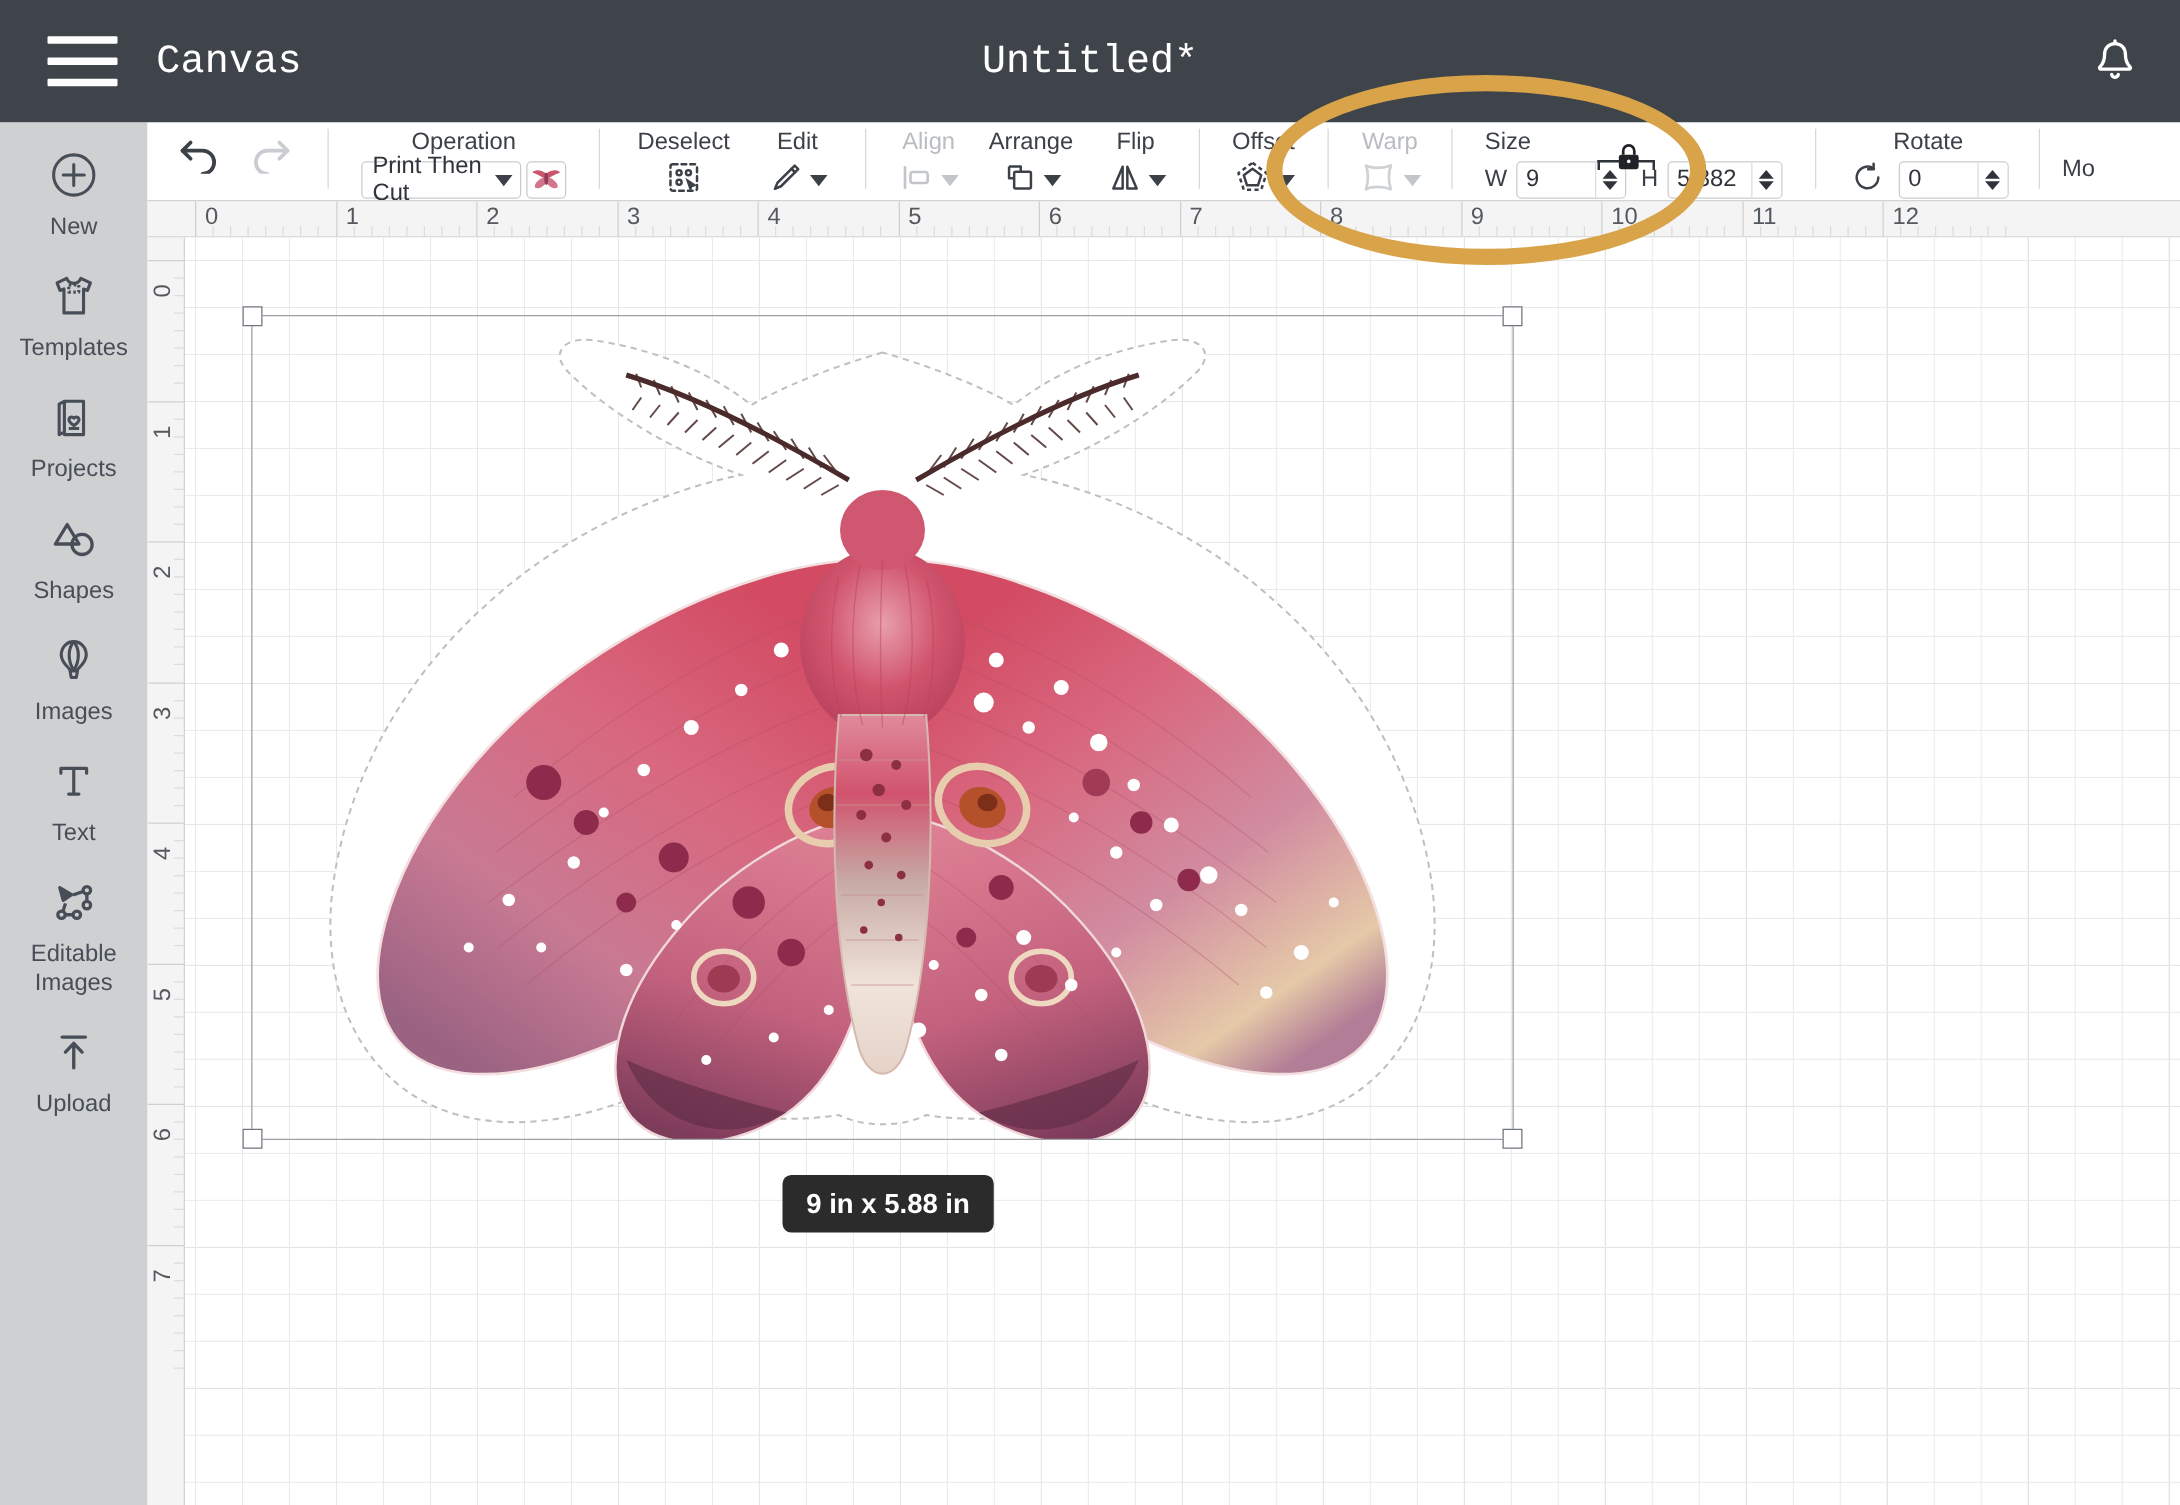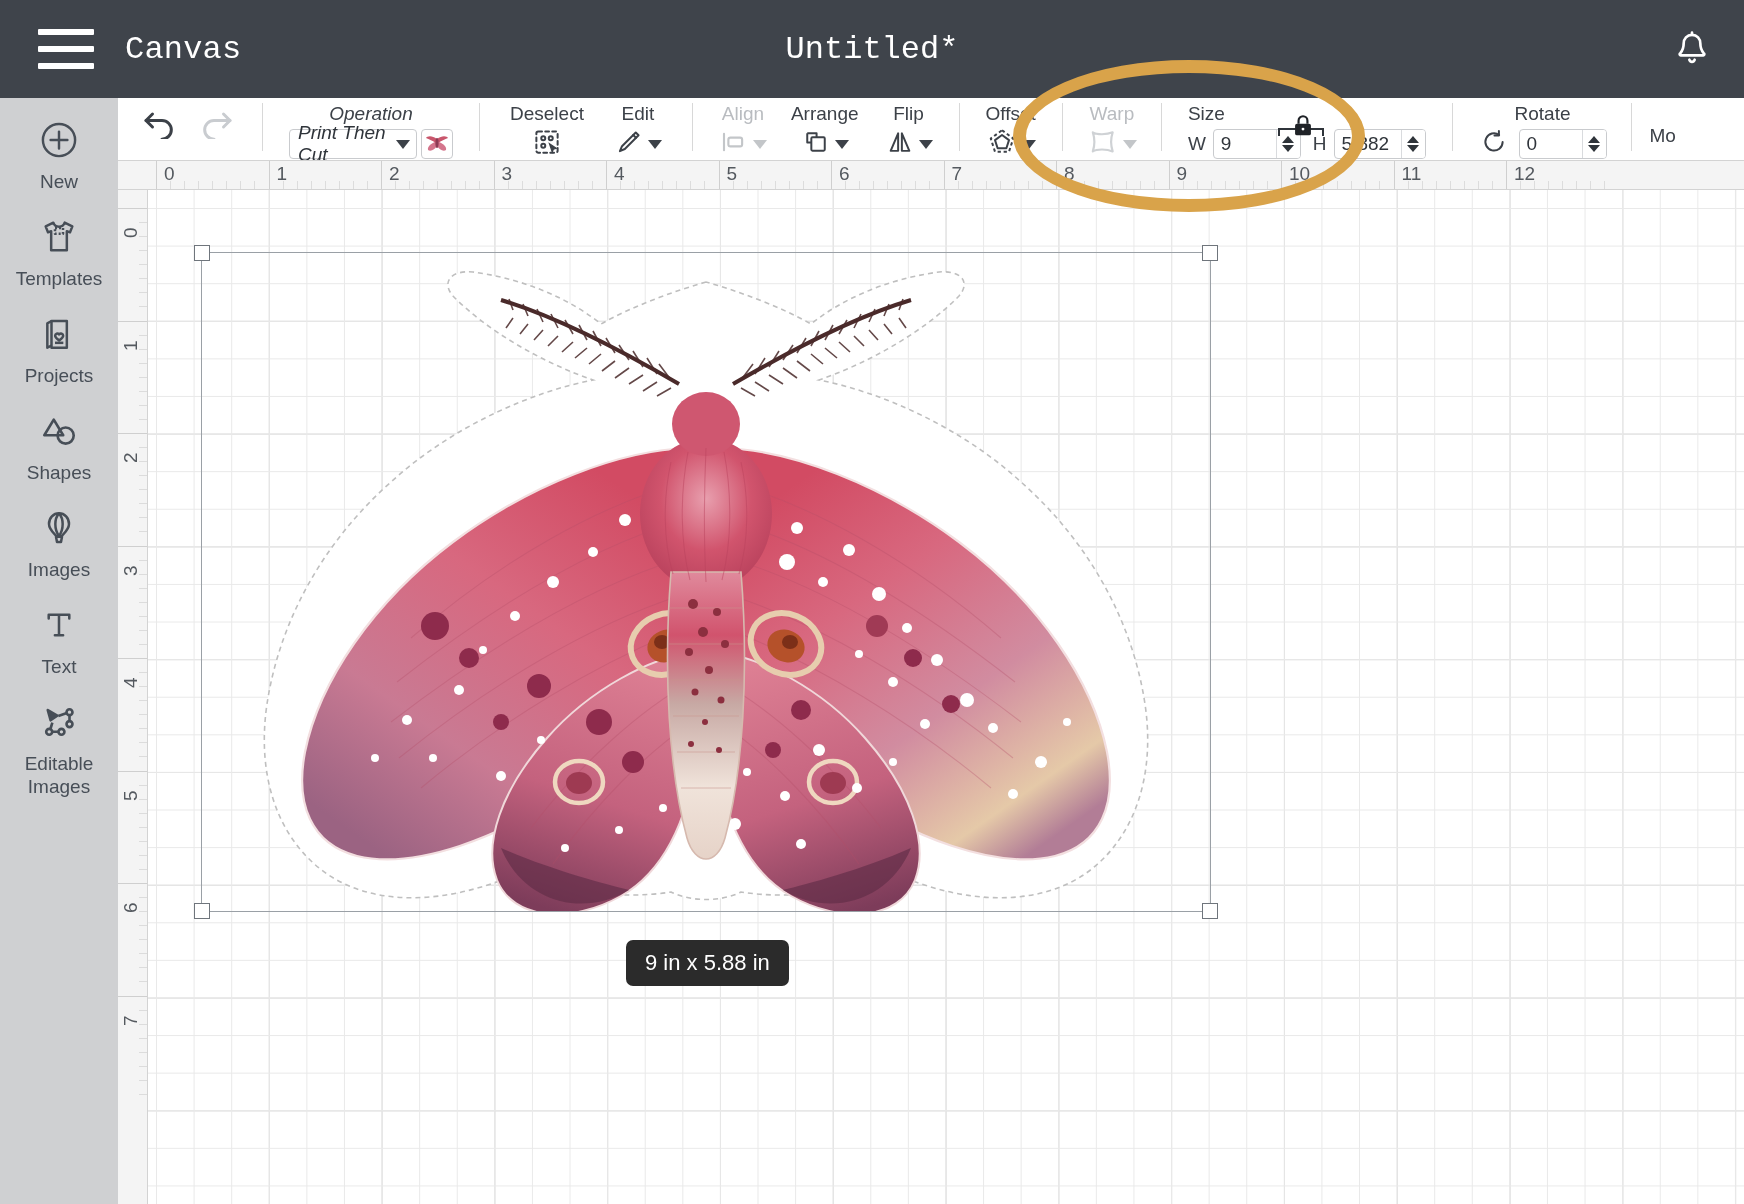--- a/index.html
+++ b/index.html
@@ -112,21 +112,21 @@
   .rh-tick { position: absolute; top: 0; width: 1px; height: 30px; background: #cfcfcf; }
   .rh-minor { position: absolute; bottom: 0; width: 1px; height: 8px; background: #dcdcdc; }
   .rh-num { position: absolute; top: 2px; font-size: 19px; color: #54595f; }
   .rv-tick { position: absolute; left: 0; height: 1px; width: 30px; background: #cfcfcf; }
   .rv-minor { position: absolute; right: 0; height: 1px; width: 8px; background: #dcdcdc; }
   .rv-num { position: absolute; left: 2px; font-size: 19px; color: #54595f;
             transform: rotate(-90deg); transform-origin: left top; }
 
   .canvas {
     position: absolute; left: 148px; top: 190px; width: 1596px; height: 1014px;
-    background: #ffffff; overflow: hidden;
+    background: #ffffff; overflow: hidden; font-weight: bold;
   }
   .grid {
     position: absolute; inset: 0;
     background-image:
       linear-gradient(to right, #e9e9e9 1px, transparent 1px),
       linear-gradient(to bottom, #e9e9e9 1px, transparent 1px),
       linear-gradient(to right, #d2d2d2 1px, transparent 1px),
       linear-gradient(to bottom, #d2d2d2 1px, transparent 1px);
     background-size: 37.6px 37.6px, 37.6px 37.6px, 112.8px 112.8px, 112.8px 112.8px;
     background-position: 8px 0px, 0px 18px, 8px 0px, 0px 18px;
@@ -251,20 +251,28 @@
           <circle cx="6.4" cy="17.6" r="1.7"></circle>
             <circle cx="13.4" cy="17.6" r="1.7"></circle>
           <circle cx="18" cy="6.4" r="1.7"></circle>
             <circle cx="18" cy="13.2" r="1.7"></circle>
           <path d="M8.1 17.6h3.6M18 8.1v3.4M8.2 12.4l-1.1 3.6M16.5 6.9 11.6 8.6"></path>
         </svg>
       </div>
       <div class="lb">Editable Images</div>
     </div>
 
+    <div class="side-item">
+      <div class="ic">
+        <svg width="40" height="40" viewBox="0 0 24 24" fill="none" stroke="#474e57" stroke-width="1.6" stroke-linecap="round" stroke-linejoin="round">
+          <path d="M6.4 4.6h11.2M12 7.6v11.8M12 7.6l-4 4.2M12 7.6l4 4.2"></path>
+        </svg>
+      </div>
+      <div class="lb">Upload</div>
+    </div>
 
   </div>
 
   <div class="toolbar">
 
     <div class="tgroup" style="padding-left:22px;">
       <div class="titem">
         <div class="tlabel"></div>
         <div class="trow" style="margin-top:6px;">
           <span>
@@ -283,21 +291,21 @@
               <path d="M16.5 5.2 20.4 9.1l-3.9 3.9"></path>
                 <path d="M20.4 9.1h-9.6a5.6 5.6 0 0 0 0 11.2"></path>
             </svg>
           </span>
         </div>
       </div>
     </div>
 
     <div class="tsep" style="margin-left:26px;"></div>
 
-    <div class="tgroup" style="padding-left:26px;font-style:italic;">
+    <div class="tgroup" style="padding-left:26px;">
       <div class="titem">
         <div class="tlabel">Operation</div>
         <div class="trow">
           <div class="select-op">
             <span>Print Then Cut</span>
             <span class="caret"></span>
           </div>
           <div class="swatch">
             <svg width="26" height="22" viewBox="0 0 26 22">
               <path d="M13 6 C8 2, 3 3, 2 5 C5 6, 9 8, 12 10 Z" fill="#c9566c"></path>

